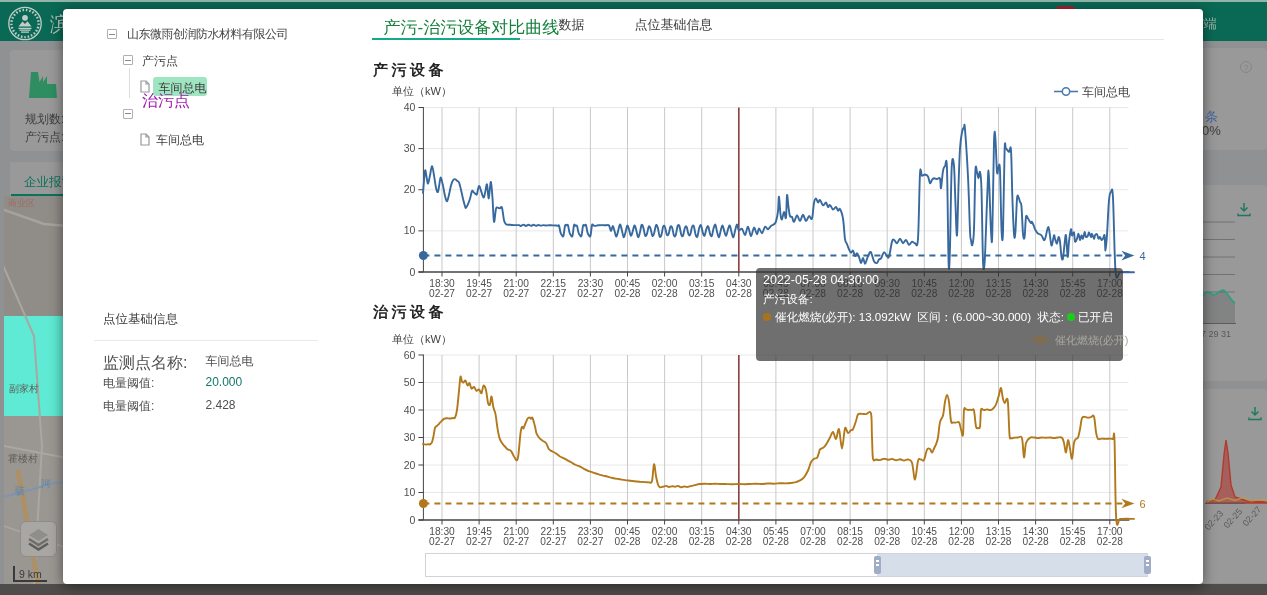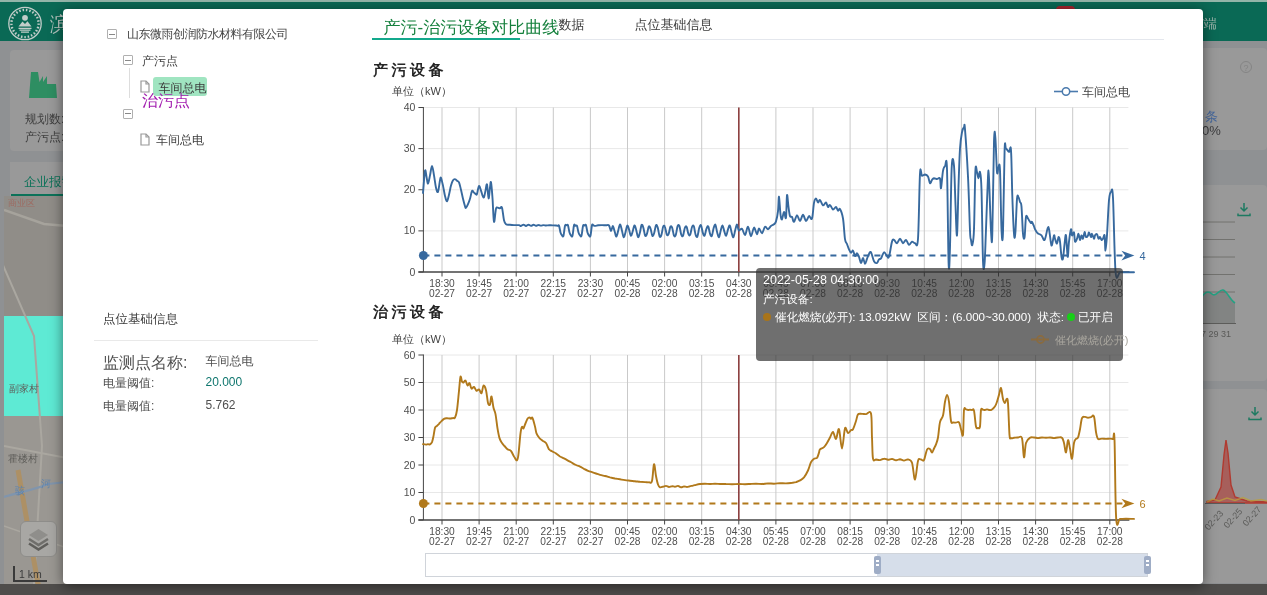--- a/index.html
+++ b/index.html
@@ -49,21 +49,21 @@
     <text x="11" y="298" font-size="10" fill="#5d83ad">骇</text>
     <text x="37" y="291" font-size="10" fill="#5d83ad">河</text>
   </svg>
 </div>
 <div class="abs" style="left:20px;top:521px;width:37px;height:36px;background:#a8a7a4;border-radius:6px;border:1px solid #8e8d8a"></div>
 <svg class="abs" style="left:26px;top:527px" width="25" height="25" viewBox="0 0 25 25">
   <path d="M12.5 2 L22 8 L12.5 14 L3 8 Z" fill="#8f8e8b"></path>
   <path d="M3 12 L12.5 18 L22 12" stroke="#6f6e6b" stroke-width="2.6" fill="none"></path>
   <path d="M3 16.5 L12.5 22.5 L22 16.5" stroke="#5f5e5b" stroke-width="2.6" fill="none"></path>
 </svg>
-<div class="abs" style="left:19px;top:568px;font-size:10.5px;color:#3a3a3a">1 km</div>
+<div class="abs" style="left:19px;top:568px;font-size:10.5px;color:#3a3a3a">9 km</div>
 <div class="abs" style="left:13px;top:566px;width:2px;height:15px;background:#3a3a3a"></div>
 <div class="abs" style="left:13px;top:580px;width:34px;height:2px;background:#3a3a3a"></div>
 
 <div class="abs" style="left:1200px;top:48px;width:67px;height:102px;background:#999;border-radius:4px"></div>
 <div class="abs" style="left:1240px;top:61px;width:12px;height:12px;border:1px solid #858585;border-radius:50%;color:#858585;font-size:9px;text-align:center;line-height:12px">?</div>
 <div class="abs" style="left:1205px;top:108px;font-size:13px;color:#47689c">条</div>
 <div class="abs" style="left:1202px;top:122.5px;font-size:13px;color:#3c3c3e">0%</div>
 <div class="abs" style="left:1200px;top:185px;width:67px;height:196px;background:#999;border-radius:4px"></div>
 <svg class="abs" style="left:1237px;top:202px" width="14" height="15" viewBox="0 0 14 15">
  <path d="M7 1 V8.5 M3.5 5.5 L7 9 L10.5 5.5 M1 11.5 V13.5 H13 V11.5" stroke="#1d7a61" stroke-width="1.5" fill="none"></path>
@@ -120,21 +120,21 @@
   </svg>
   <div class="abs" style="left:93px;top:122.5px;font-size:12px;color:#3f3f3f">车间总电</div>
 
   <div class="abs" style="left:40px;top:302px;font-size:12.5px;font-weight:normal;color:#3a3a3a">点位基础信息</div>
   <div class="abs" style="left:31px;top:330.5px;width:224px;height:1px;background:#e9e9e9"></div>
   <div class="abs" style="left:40px;top:343.5px;font-size:16px;color:#4f4f4f">监测点名称:</div>
   <div class="abs" style="left:142.5px;top:343.5px;font-size:12px;color:#4f4f4f">车间总电</div>
   <div class="abs" style="left:40px;top:366px;font-size:12px;color:#4f4f4f">电量阈值:</div>
   <div class="abs" style="left:142.5px;top:366px;font-size:12px;color:#0f766e">20.000</div>
   <div class="abs" style="left:40px;top:388.5px;font-size:12px;color:#4f4f4f">电量阈值:</div>
-  <div class="abs" style="left:142.5px;top:388.5px;font-size:12px;color:#4f4f4f">5.762</div>
+  <div class="abs" style="left:142.5px;top:388.5px;font-size:12px;color:#4f4f4f">2.428</div>
 
   <div class="abs" style="left:309px;top:29.7px;width:792px;height:1px;background:#e4e7ed"></div>
   <div class="abs" style="left:320.5px;top:6.5px;font-size:17px;color:#15803d">产污-治污设备对比曲线</div>
   <div class="abs" style="left:495.5px;top:6.5px;font-size:13px;color:#3a3a3a">数据</div>
   <div class="abs" style="left:571.5px;top:6.5px;font-size:13px;color:#3a3a3a">点位基础信息</div>
   <div class="abs" style="left:309px;top:28.5px;width:147.5px;height:2px;background:#13a98c"></div>
 
   <svg width="1140" height="575" viewBox="0 0 1140 575" style="position:absolute;left:0;top:0">
 <line x1="360.4" y1="221.88" x2="1065.4" y2="221.88" stroke="#e8e8e8" stroke-width="1"></line>
 <line x1="360.4" y1="180.75" x2="1065.4" y2="180.75" stroke="#e8e8e8" stroke-width="1"></line>

